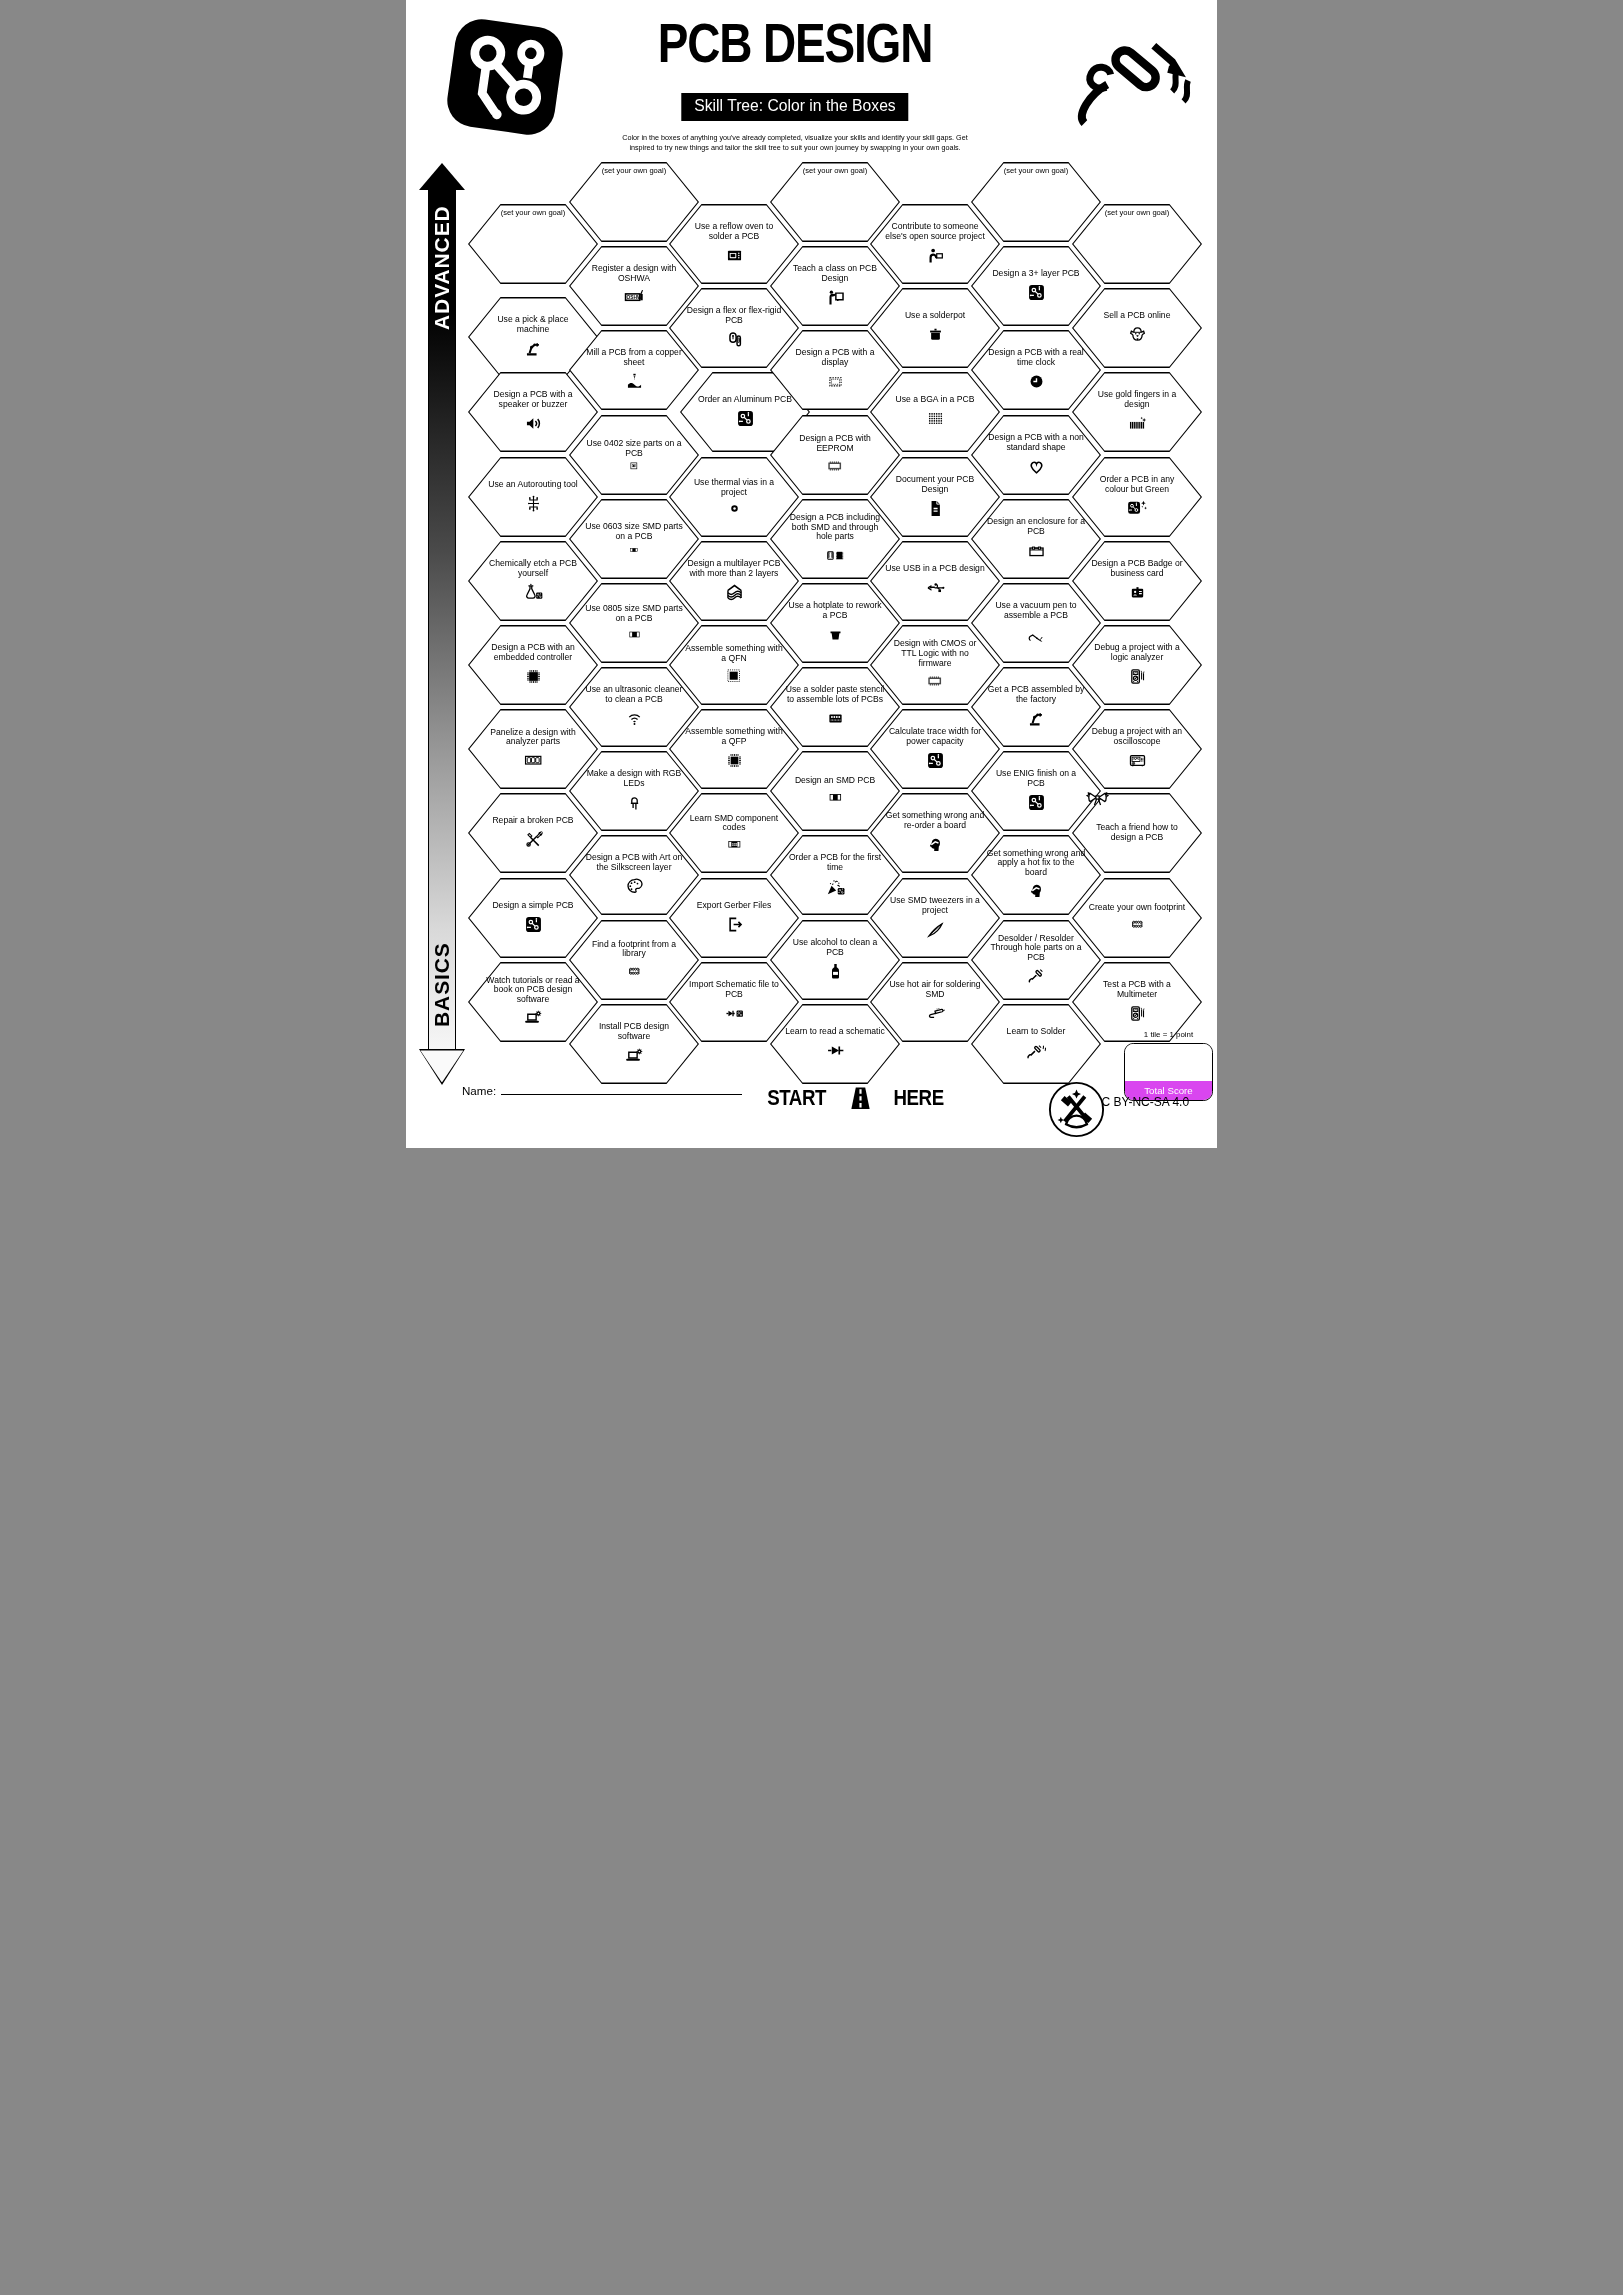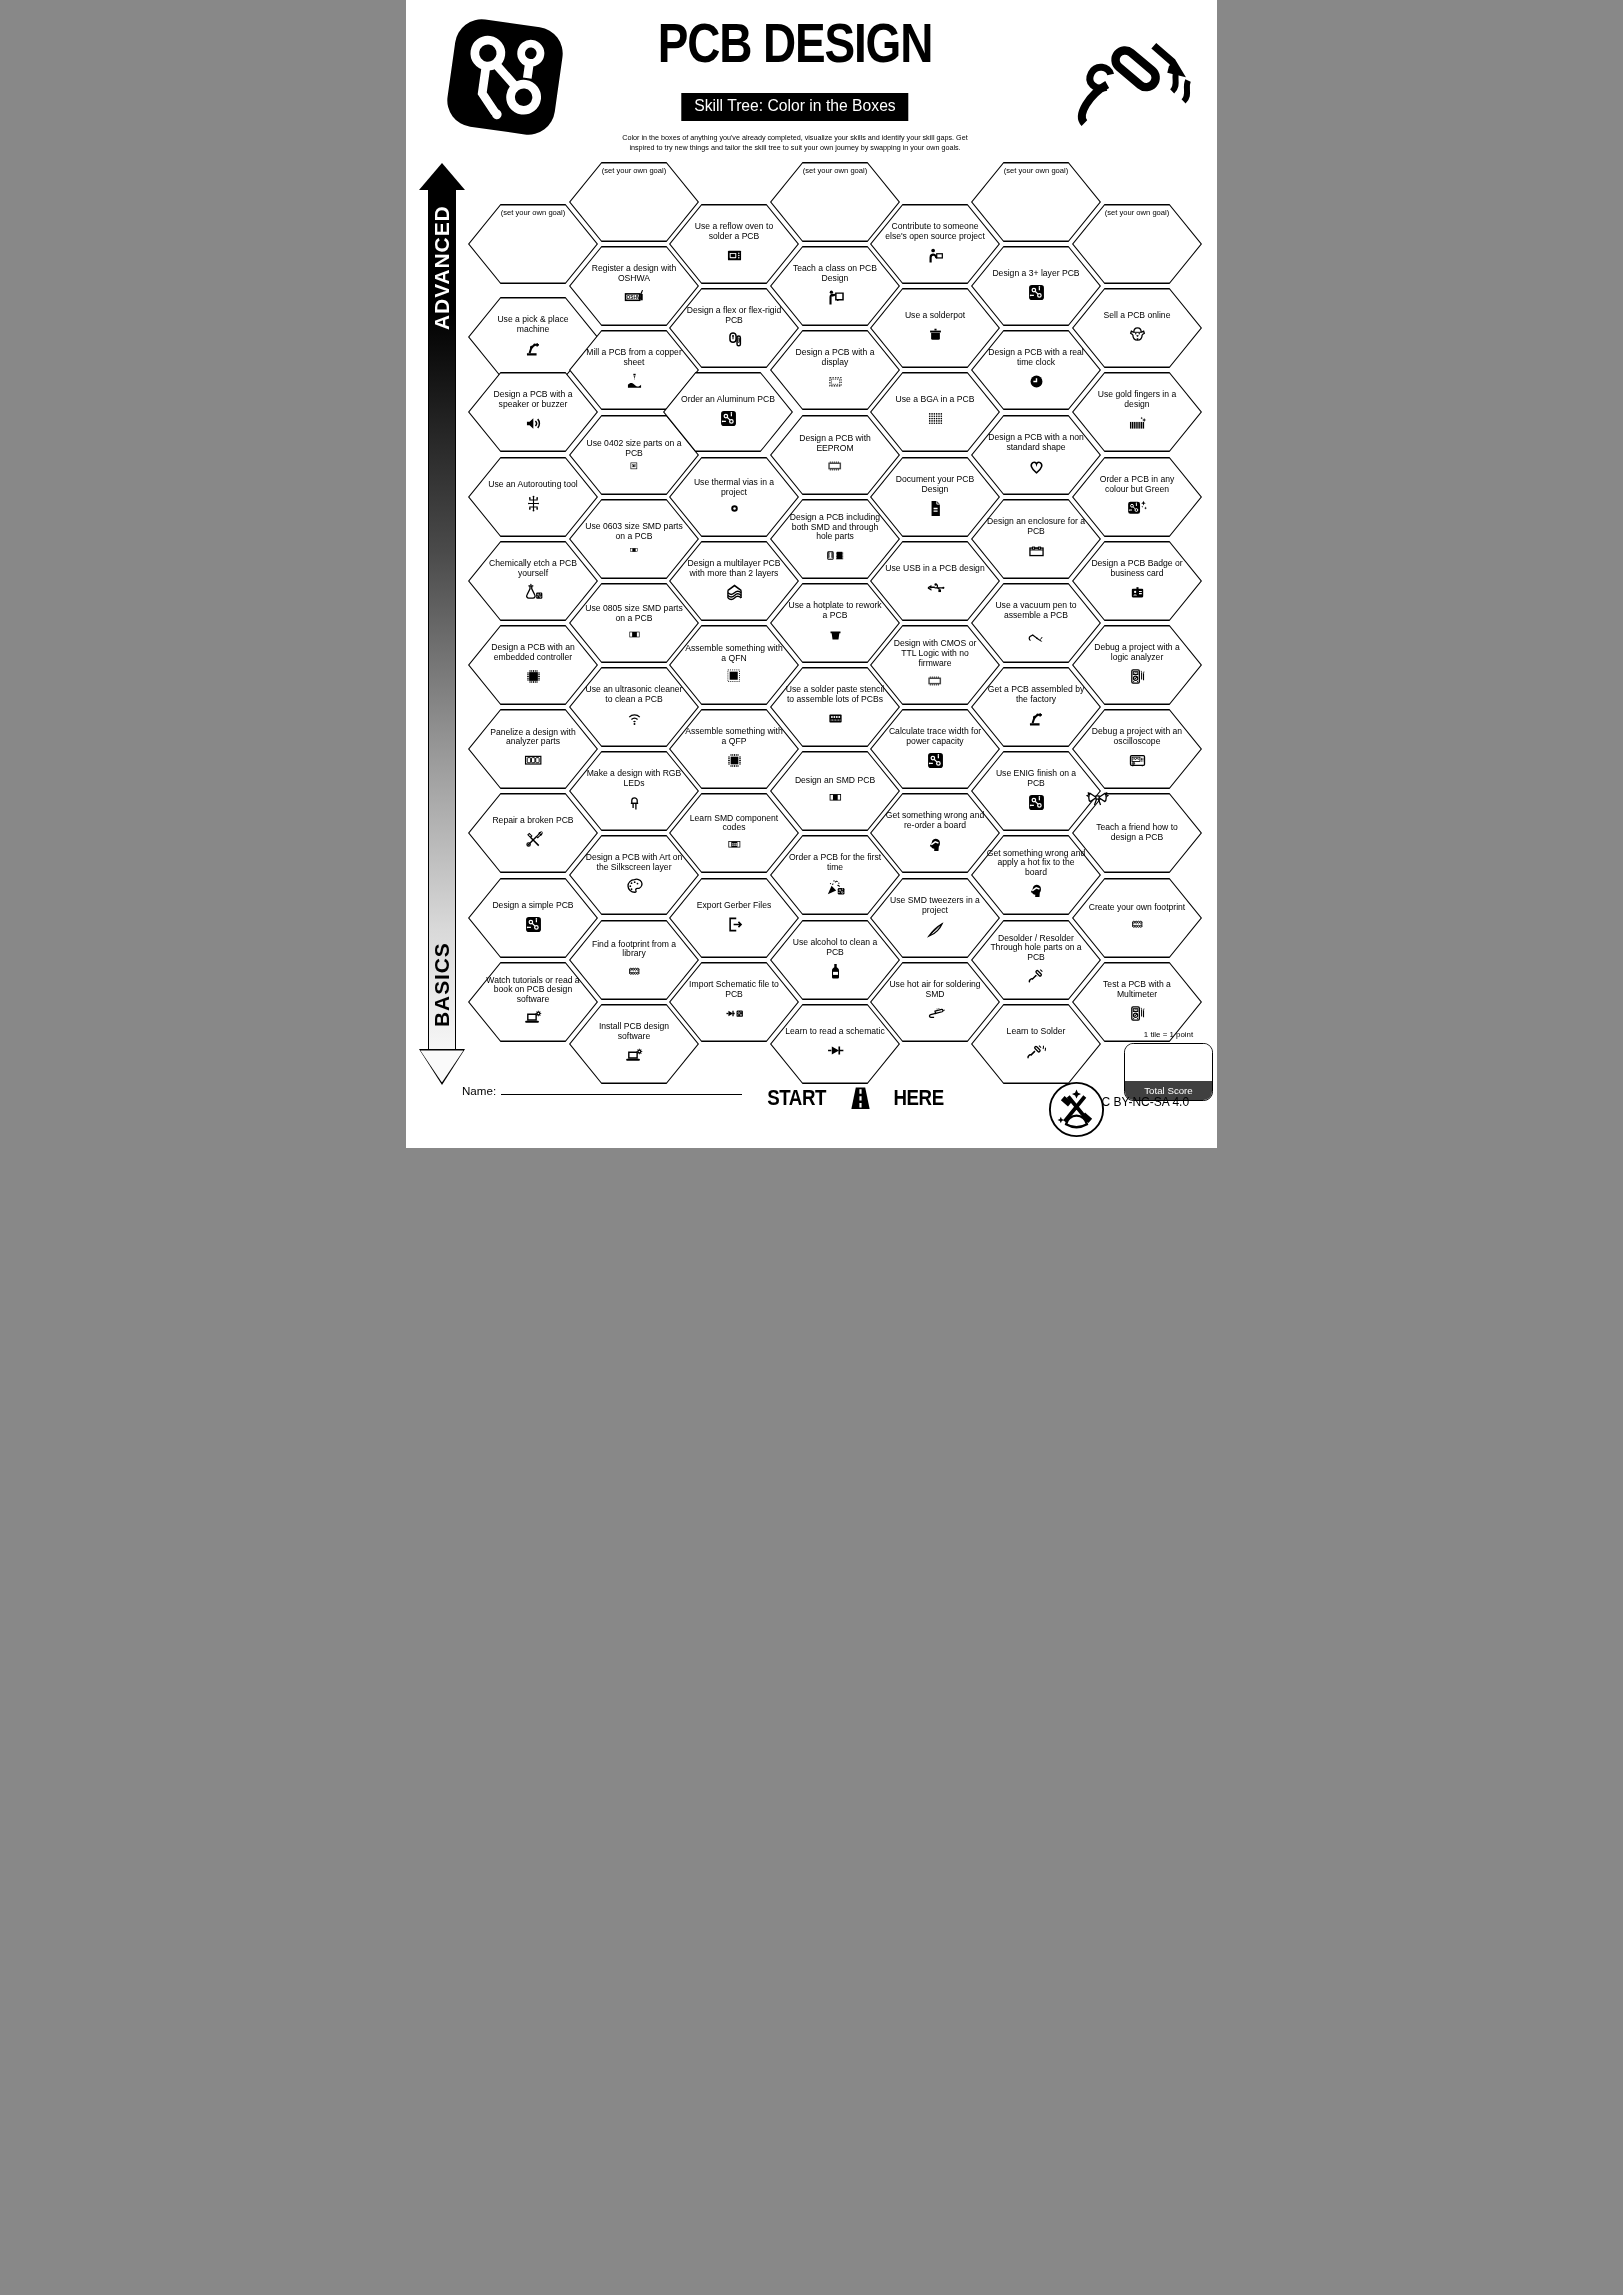--- a/index.html
+++ b/index.html
@@ -52,21 +52,21 @@
   .start{position:absolute;left:324px;top:1083px;width:250px;display:flex;align-items:center;
          justify-content:center;gap:7.4px;}
   .start .word{font-size:22px;font-weight:900;letter-spacing:-0.5px;transform:scaleX(.85);}
   .road{width:43px;height:30.5px;}
   .namefield{position:absolute;left:56px;top:1082px;display:flex;align-items:baseline;gap:4.6px;font-size:11.6px;}
   .nameline{display:inline-block;width:241px;border-bottom:1.4px solid #000;height:12px;}
   .tilepoint{position:absolute;left:718px;top:1030px;width:89px;text-align:center;font-size:7.9px;}
   .scorebox{position:absolute;left:718px;top:1043px;width:89px;height:58px;border:1.9px solid #000;
             border-radius:9.3px;box-sizing:border-box;overflow:hidden;background:#fff;}
   .scorebox .fill-area{position:absolute;left:0;top:0;width:100%;height:36px;background:#fff;}
-  .scorebox .score-label{position:absolute;left:0;bottom:0;width:100%;height:19px;background:#404040;color:#fff;
+  .scorebox .score-label{position:absolute;left:0;bottom:0;width:100%;height:19px;background:#d946ef;color:#fff;
             display:flex;align-items:center;justify-content:center;font-size:9.7px;}
   .license{position:absolute;left:662px;top:1095px;width:146px;text-align:center;font-size:12px;}
   .badge{position:absolute;left:642px;top:1081px;width:57px;height:57px;z-index:5;}
   .footerbar{position:absolute;left:0;top:1114px;width:811px;height:34px;background:#000;color:#fff;
              display:flex;align-items:center;box-sizing:border-box;padding:0 7.4px;z-index:2;}
   .footerbar .f-left{flex:1;font-size:6.7px;text-align:left;}
   .footerbar .f-center{flex:2;font-size:9.7px;font-weight:bold;text-align:center;letter-spacing:0.2px;}
   .footerbar .f-right{flex:1;font-size:6.7px;text-align:right;}
 </style>
 </head>
@@ -445,21 +445,21 @@
             <svg viewBox="0 0 24 24" style="height:21px">
               <rect x="6.8" y="4.5" width="7" height="10.6" rx="3.5" fill="none" stroke="#000" stroke-width="1.7"></rect>
               <circle cx="10.3" cy="8" r="1.2" fill="#000"></circle>
               <path d="M10.3 9.2v2.4" stroke="#000" stroke-width="1.2"></path>
               <rect x="14.9" y="8" width="3.8" height="11.2" rx="1.9" fill="none" stroke="#000" stroke-width="1.7"></rect>
               <rect x="16" y="10.2" width="1.6" height="5.2" rx="0.8" fill="none" stroke="#000" stroke-width="1"></rect>
             </svg>
           </div>
         </div>
       </div>
-      <div class="hex" style="left: 257px; top: 372px;">
+      <div class="hex" style="left: 274px; top: 372px;">
         <div class="hex-border"></div>
         <div class="hex-fill"></div>
         <div class="hex-content">
           <div class="hex-label">Order an Aluminum PCB</div>
           <div class="hex-icon">
             <svg viewBox="0 0 24 24" style="height:21px">
               <rect x="3.5" y="3.5" width="17" height="17" rx="3.2" fill="#000"></rect>
               <circle cx="9" cy="9.2" r="2" fill="none" stroke="#fff" stroke-width="1.4"></circle>
               <circle cx="15.3" cy="15.3" r="2" fill="none" stroke="#fff" stroke-width="1.4"></circle>
               <path d="M10.4 10.6l3.4 3.2M15.3 9.5V6.2M9 15.3H5.8" stroke="#fff" stroke-width="1.4" fill="none"></path>

